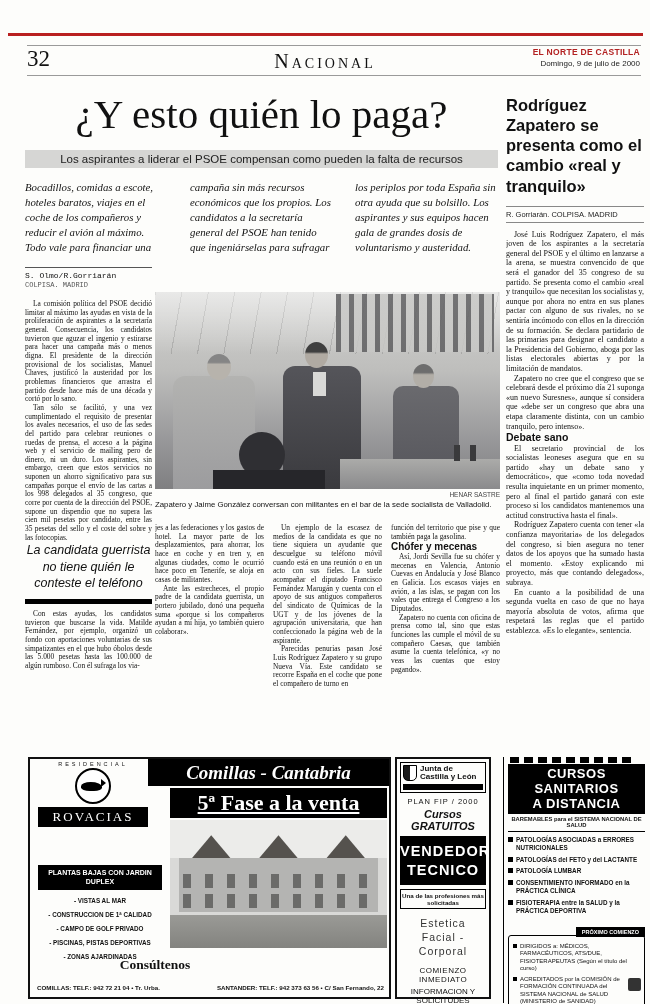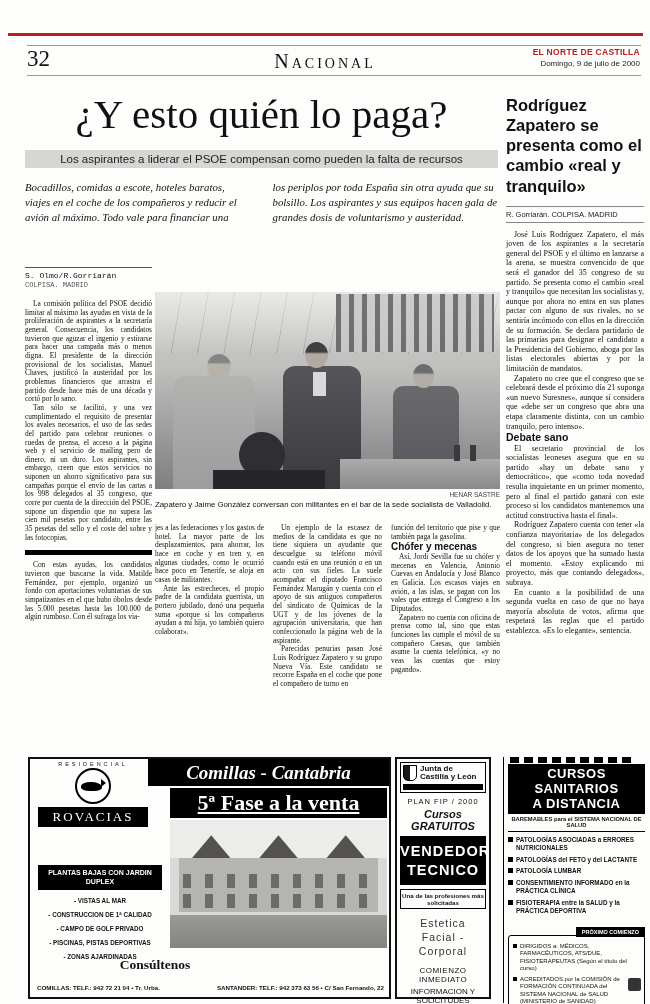--- a/index.html
+++ b/index.html
@@ -158,20 +158,21 @@
     <div class="paper">EL NORTE DE CASTILLA</div>
     <div class="pdate">Domingo, 9 de julio de 2000</div>
   </div>
   <div class="abs rule-b"></div>
 
   <h1 class="abs headline" style="margin:0;font-weight:normal">¿Y esto quién lo paga?</h1>
   <div class="abs subbar">Los aspirantes a liderar el PSOE compensan como pueden la falta de recursos</div>
 
   <div class="abs leadrow">
     <div class="leadcol">Bocadillos, comidas a escote, hoteles baratos, viajes en el coche de los compañeros y reducir el avión al máximo. Todo vale para financiar una</div>
+    <div class="leadcol">campaña sin más recursos económicos que los propios. Los candidatos a la secretaría general del PSOE han tenido que ingeniárselas para sufragar</div>
     <div class="leadcol">los periplos por toda España sin otra ayuda que su bolsillo. Los aspirantes y sus equipos hacen gala de grandes dosis de voluntarismo y austeridad.</div>
   </div>
 
   <div class="abs byline">
     <div class="byname">S. Olmo/R.Gorriarán</div>
     <div class="byagency">COLPISA. MADRID</div>
   </div>
 
   <div class="abs photo">
     <div class="ph-ceil"></div>
@@ -188,20 +189,21 @@
     <div class="bottle" style="right:40px"></div>
     <div class="ph-head h4"></div>
     <div class="ph-torso t4"></div>
   </div>
   <div class="abs credit">HENAR SASTRE</div>
   <div class="abs caption">Zapatero y Jaime González conversan con militantes en el bar de la sede socialista de Valladolid.</div>
 
   <div class="abs col1 bodytext">
     <p class="ind">La comisión política del PSOE decidió limitar al máximo las ayudas en vista de la proliferación de aspirantes a la secretaría general. Consecuencia, los candidatos tuvieron que aguzar el ingenio y estirarse para hacer una campaña más o menos digna. El presidente de la dirección provisional de los socialistas, Manuel Chaves, justificó la austeridad por los problemas financieros que arrastra el partido desde hace más de una década y cortó por lo sano.</p>
     <p class="ind">Tan sólo se facilitó, y una vez cumplimentado el requisito de presentar los avales necesarios, el uso de las sedes del partido para celebrar reuniones o ruedas de prensa, el acceso a la página web y el servicio de mailing pero de dinero, ni un duro. Los aspirantes, sin embargo, creen que estos servicios no suponen un ahorro significativo para sus campañas porque el envío de las cartas a los 998 delegados al 35 congreso, que corre por cuenta de la dirección del PSOE, supone un dispendio que no supera las cien mil pesetas por candidato, entre las 35 pesetas del sello y el coste del sobre y las fotocopias.</p>
+    <p class="pullquote">La candidata guerrista no tiene quién le conteste el teléfono</p>
     <div class="quotebar"></div>
     <p class="ind">Con estas ayudas, los candidatos tuvieron que buscarse la vida. Matilde Fernández, por ejemplo, organizó un fondo con aportaciones voluntarias de sus simpatizantes en el que hubo óbolos desde las 5.000 pesetas hasta las 100.000 de algún rumboso. Con él sufraga los via-</p>
   </div>
 
   <div class="abs bottomcols bodytext">
     <div class="bcol">
       <p>jes a las federaciones y los gastos de hotel. La mayor parte de los desplazamientos, para ahorrar, los hace en coche y en tren y, en algunas ciudades, como le ocurrió hace poco en Tenerife, se aloja en casas de militantes.</p>
       <p class="ind">Ante las estrecheces, el propio padre de la candidata guerrista, un portero jubilado, donó una pequeña suma «porque si los compañeros ayudan a mi hija, yo también quiero colaborar».</p>
     </div>
     <div class="bcol">

